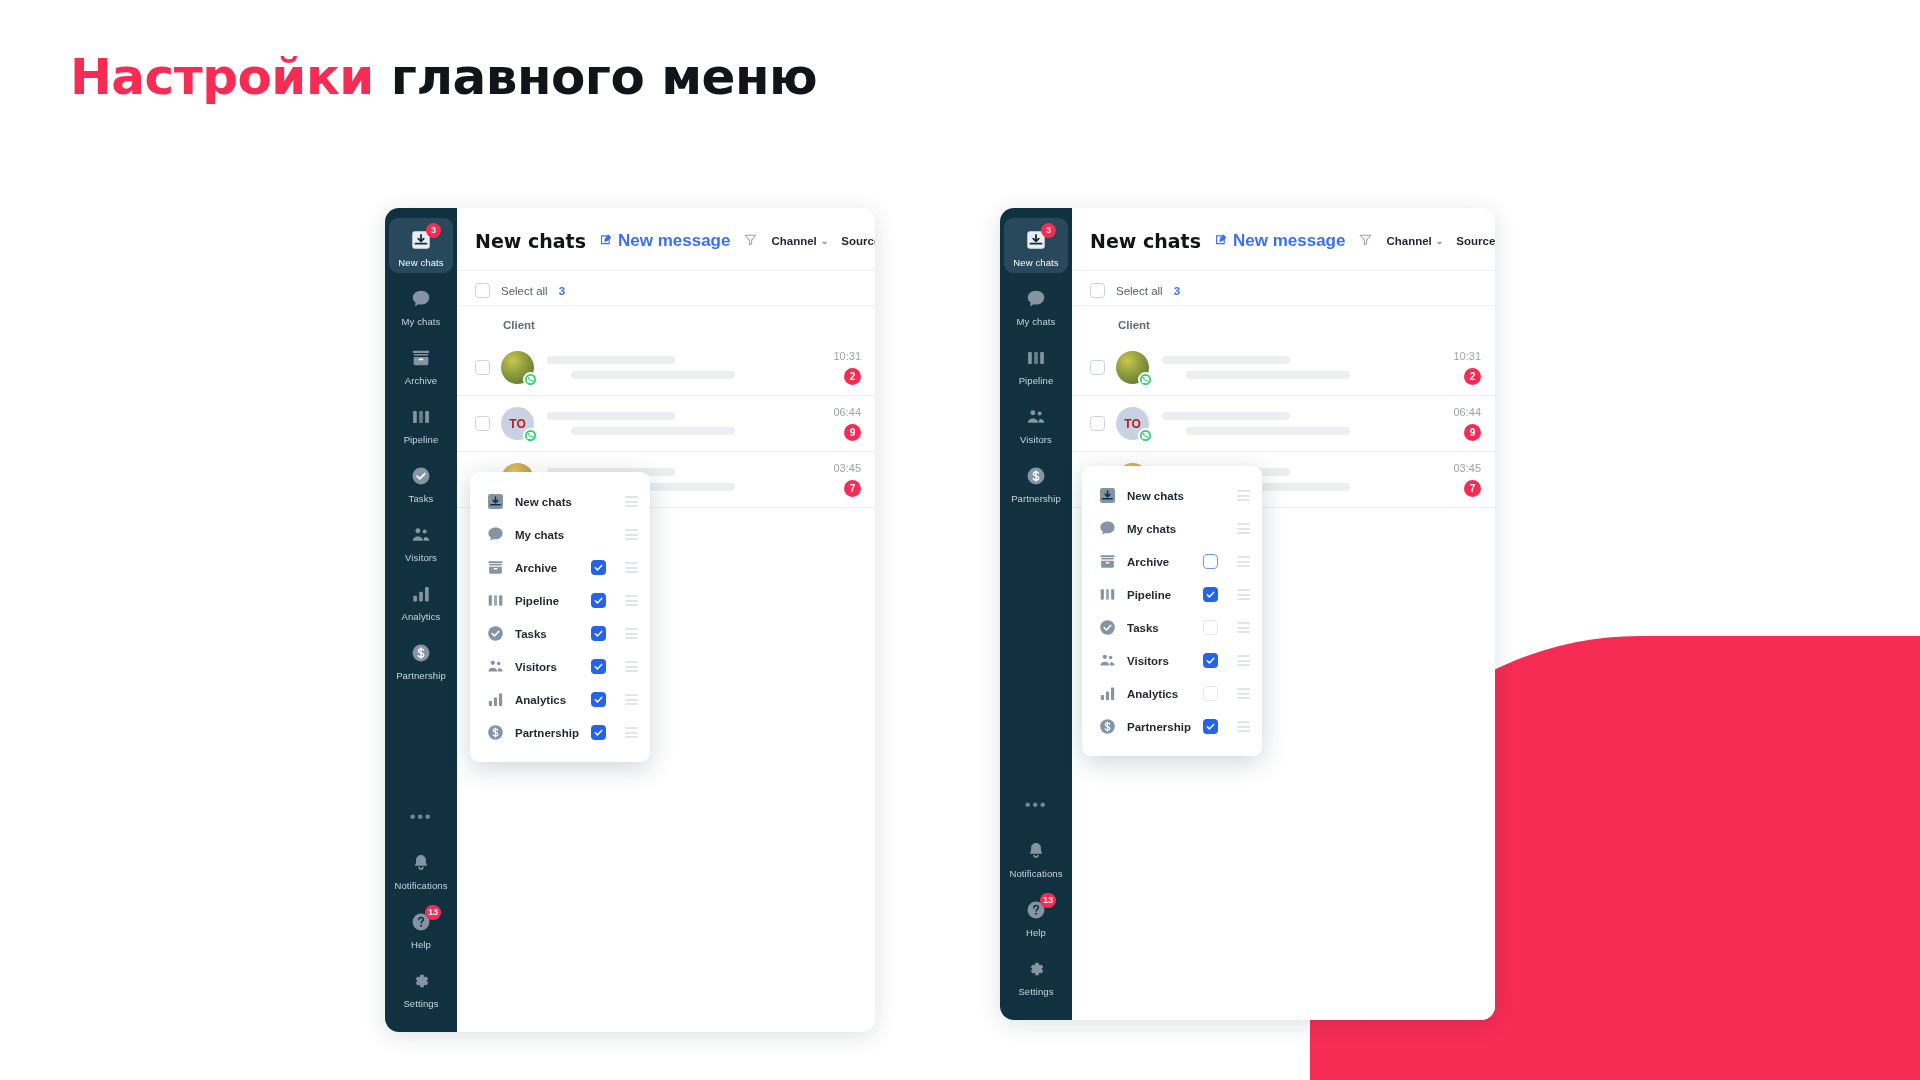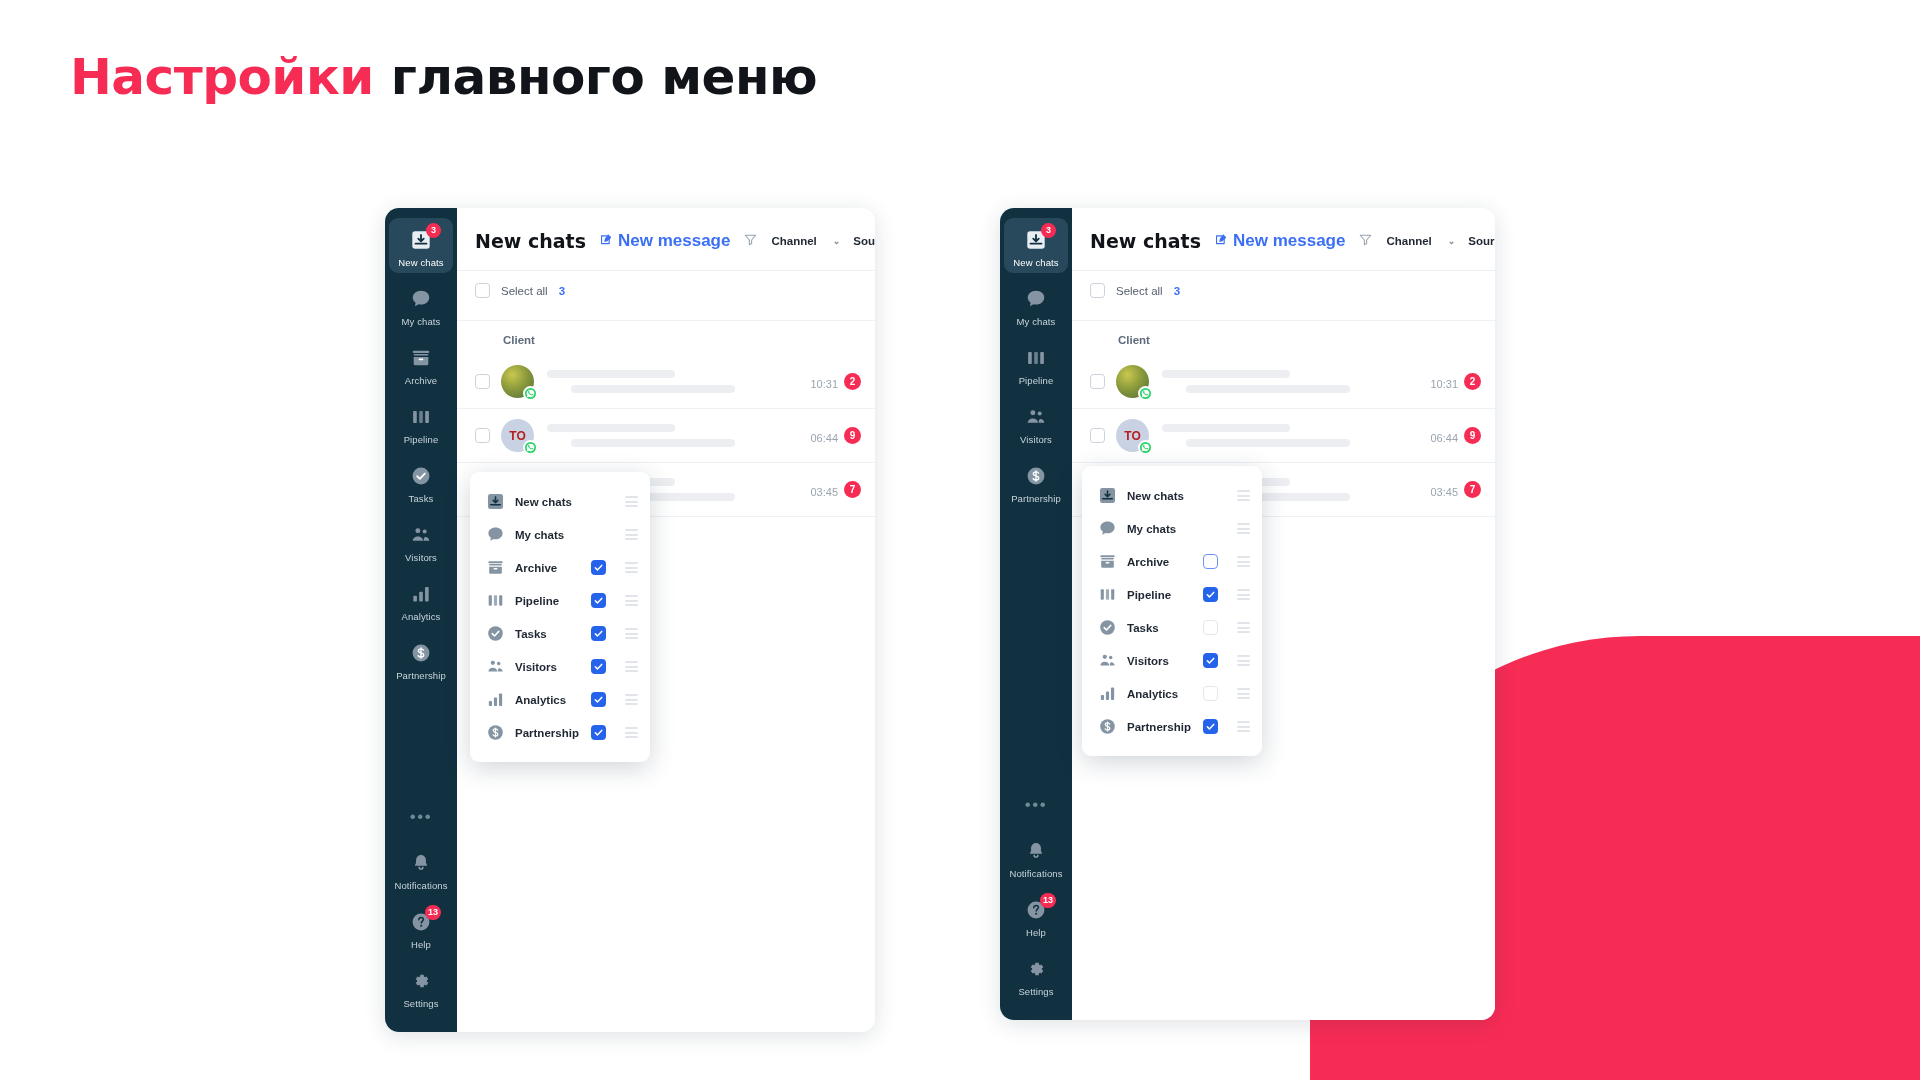--- a/index.html
+++ b/index.html
@@ -87,26 +87,26 @@
     position: absolute; left: 72px; top: 0; right: 0; bottom: 0;
     background: #fff; border-radius: 0 14px 14px 0; overflow: hidden;
   }
   .pane-head {
     display: flex; align-items: center; gap: 13px;
     padding: 22px 0 18px 18px; border-bottom: 1px solid #EEF0F3;
     white-space: nowrap;
   }
   .pane-title { font-size: 19px; font-weight: 700; color: #111418; font-family:"DejaVu Sans", sans-serif;}
   .newmsg { display: flex; align-items: center; gap: 5px; color: #3B6FF5; font-size: 17px; font-weight: 600; cursor: pointer; }
-  .headbtn { font-size: 11.5px; color: #1F2733; font-weight: 600; display:flex; align-items:center; gap:16px; cursor:pointer; }
+  .headbtn { font-size: 11.5px; color: #1F2733; font-weight: 600; display:flex; align-items:center; gap:4px; cursor:pointer; }
   .chev { font-size: 9px; color: #7A8796; }
 
   .selectall {
     display: flex; align-items: center; gap: 11px;
-    padding: 12px 0 22px 18px; border-bottom: 1px solid #EEF0F3;
+    padding: 12px 0 7px 18px; border-bottom: 1px solid #EEF0F3;
   }
   .cb {
     width: 15px; height: 15px; border: 1.6px solid #CBD2DA;
     border-radius: 3.5px; background: #fff; flex: none; cursor: pointer;
   }
   .selectall .lbl { font-size: 11.5px; color: #55606E; }
   .selectall .cnt { font-size: 11.5px; color: #3B6FF5; font-weight: 700; }
 
   .grouplbl { padding: 13px 0 9px 46px; font-size: 11.5px; color: #5E6B7B; font-weight: 600; }
 
@@ -124,21 +124,21 @@
   }
   .wa {
     position: absolute; right: -4px; bottom: -3px;
     width: 15px; height: 15px; border-radius: 50%; background: #25D366;
     border: 2px solid #fff; display: flex; align-items: center; justify-content: center;
   }
   .redacted { flex: 1 1 auto; display: flex; flex-direction: column; gap: 7px; padding-left: 2px; }
   .bar { height: 8px; border-radius: 4px; background: #ECEEF1; }
   .bar.b1 { width: 128px; }
   .bar.b2 { width: 164px; margin-left: 24px; }
-  .meta { display: flex; flex-direction: row; align-items: flex-end; gap: 6px; flex: none; }
+  .meta { display: flex; flex-direction: column; align-items: flex-end; gap: 6px; flex: none; }
   .time { font-size: 11px; color: #9AA4B0; }
   .count {
     min-width: 17px; height: 17px; padding: 0 4px; border-radius: 9px;
     background: #F72C55; color: #fff; font-size: 10px; font-weight: 700;
     display: flex; align-items: center; justify-content: center;
   }
 
   
   .menu {
     position: absolute; z-index: 20;

